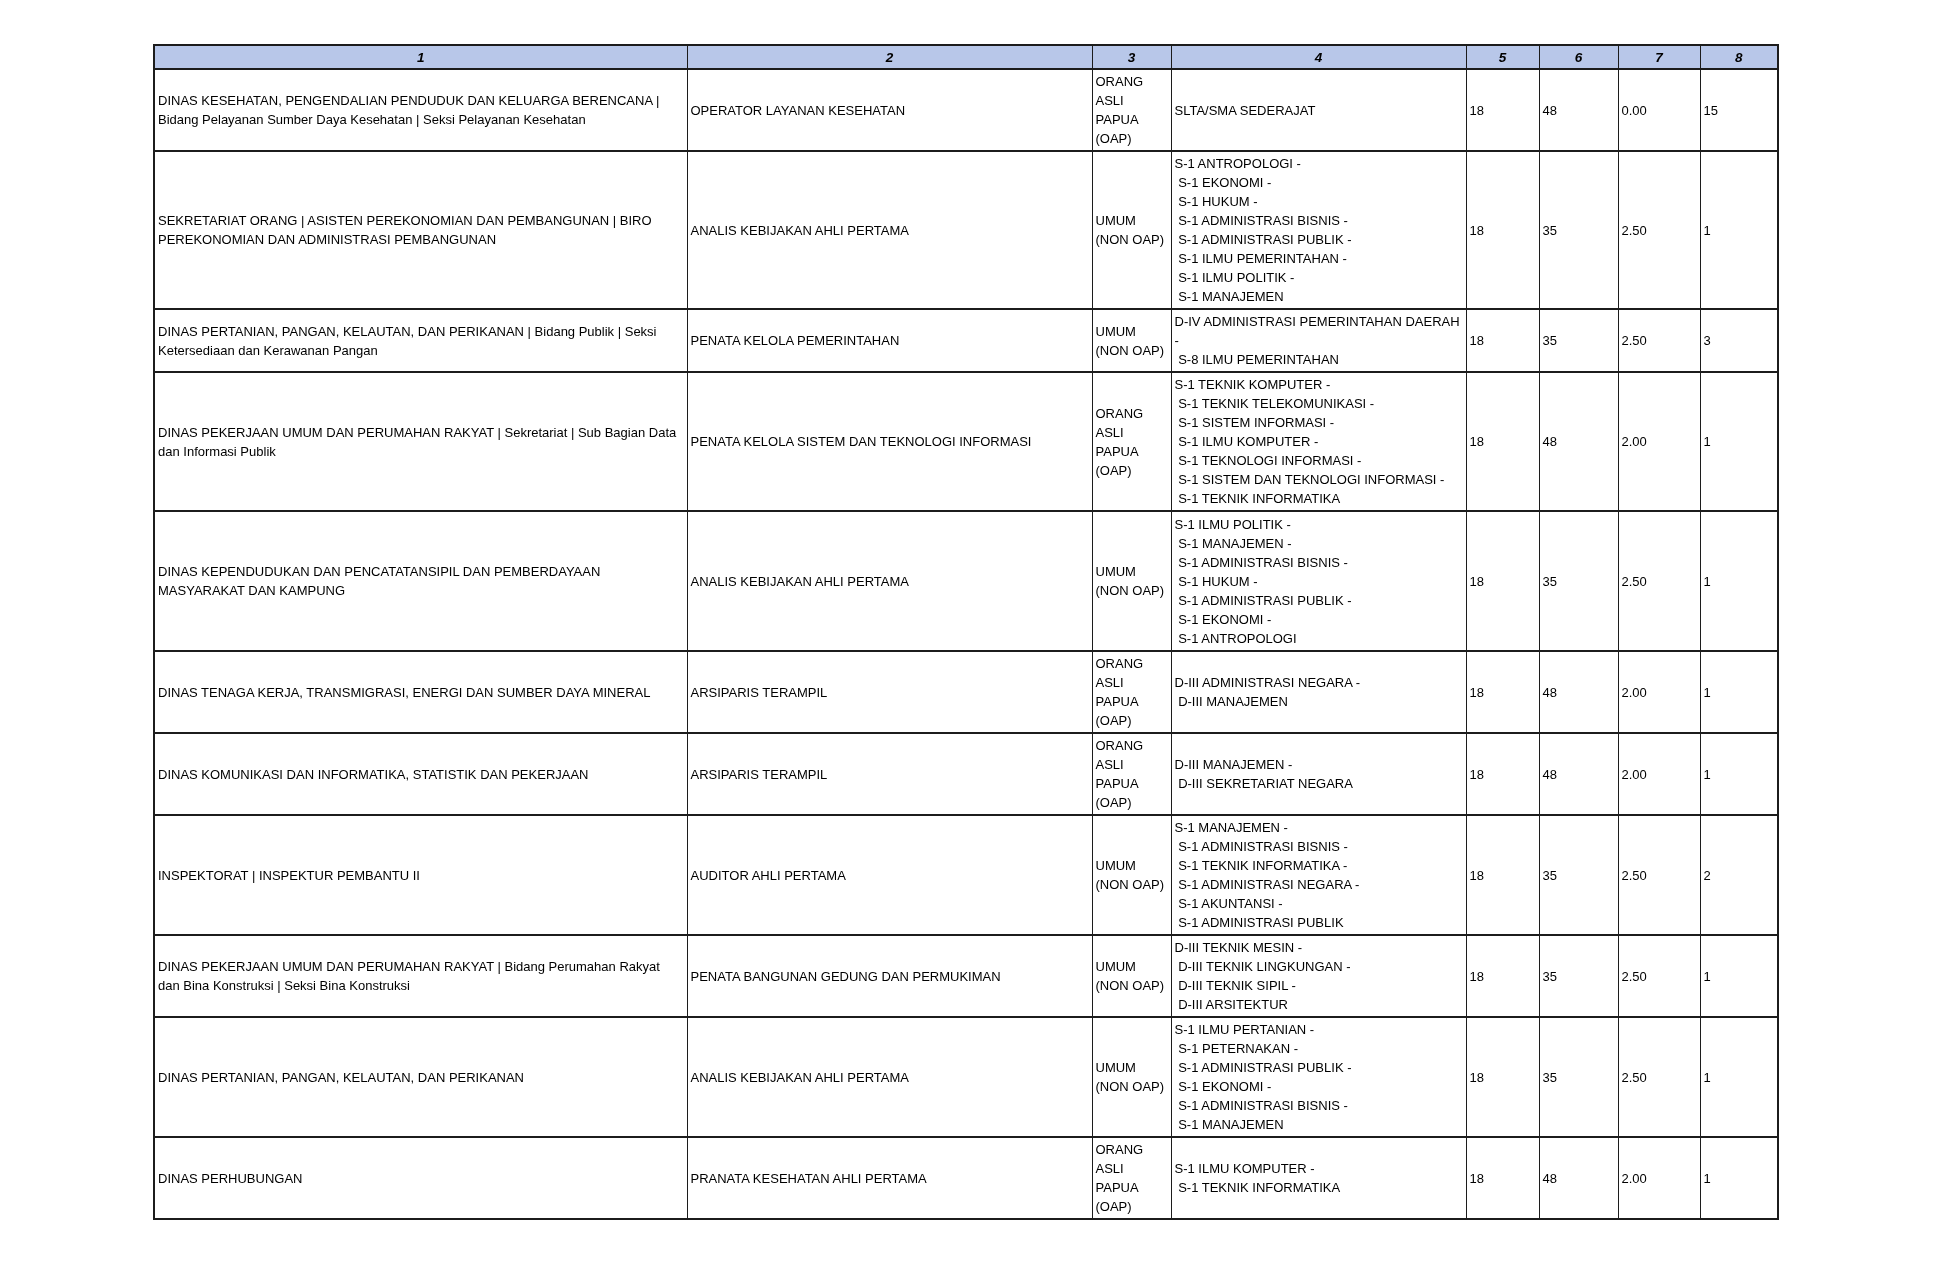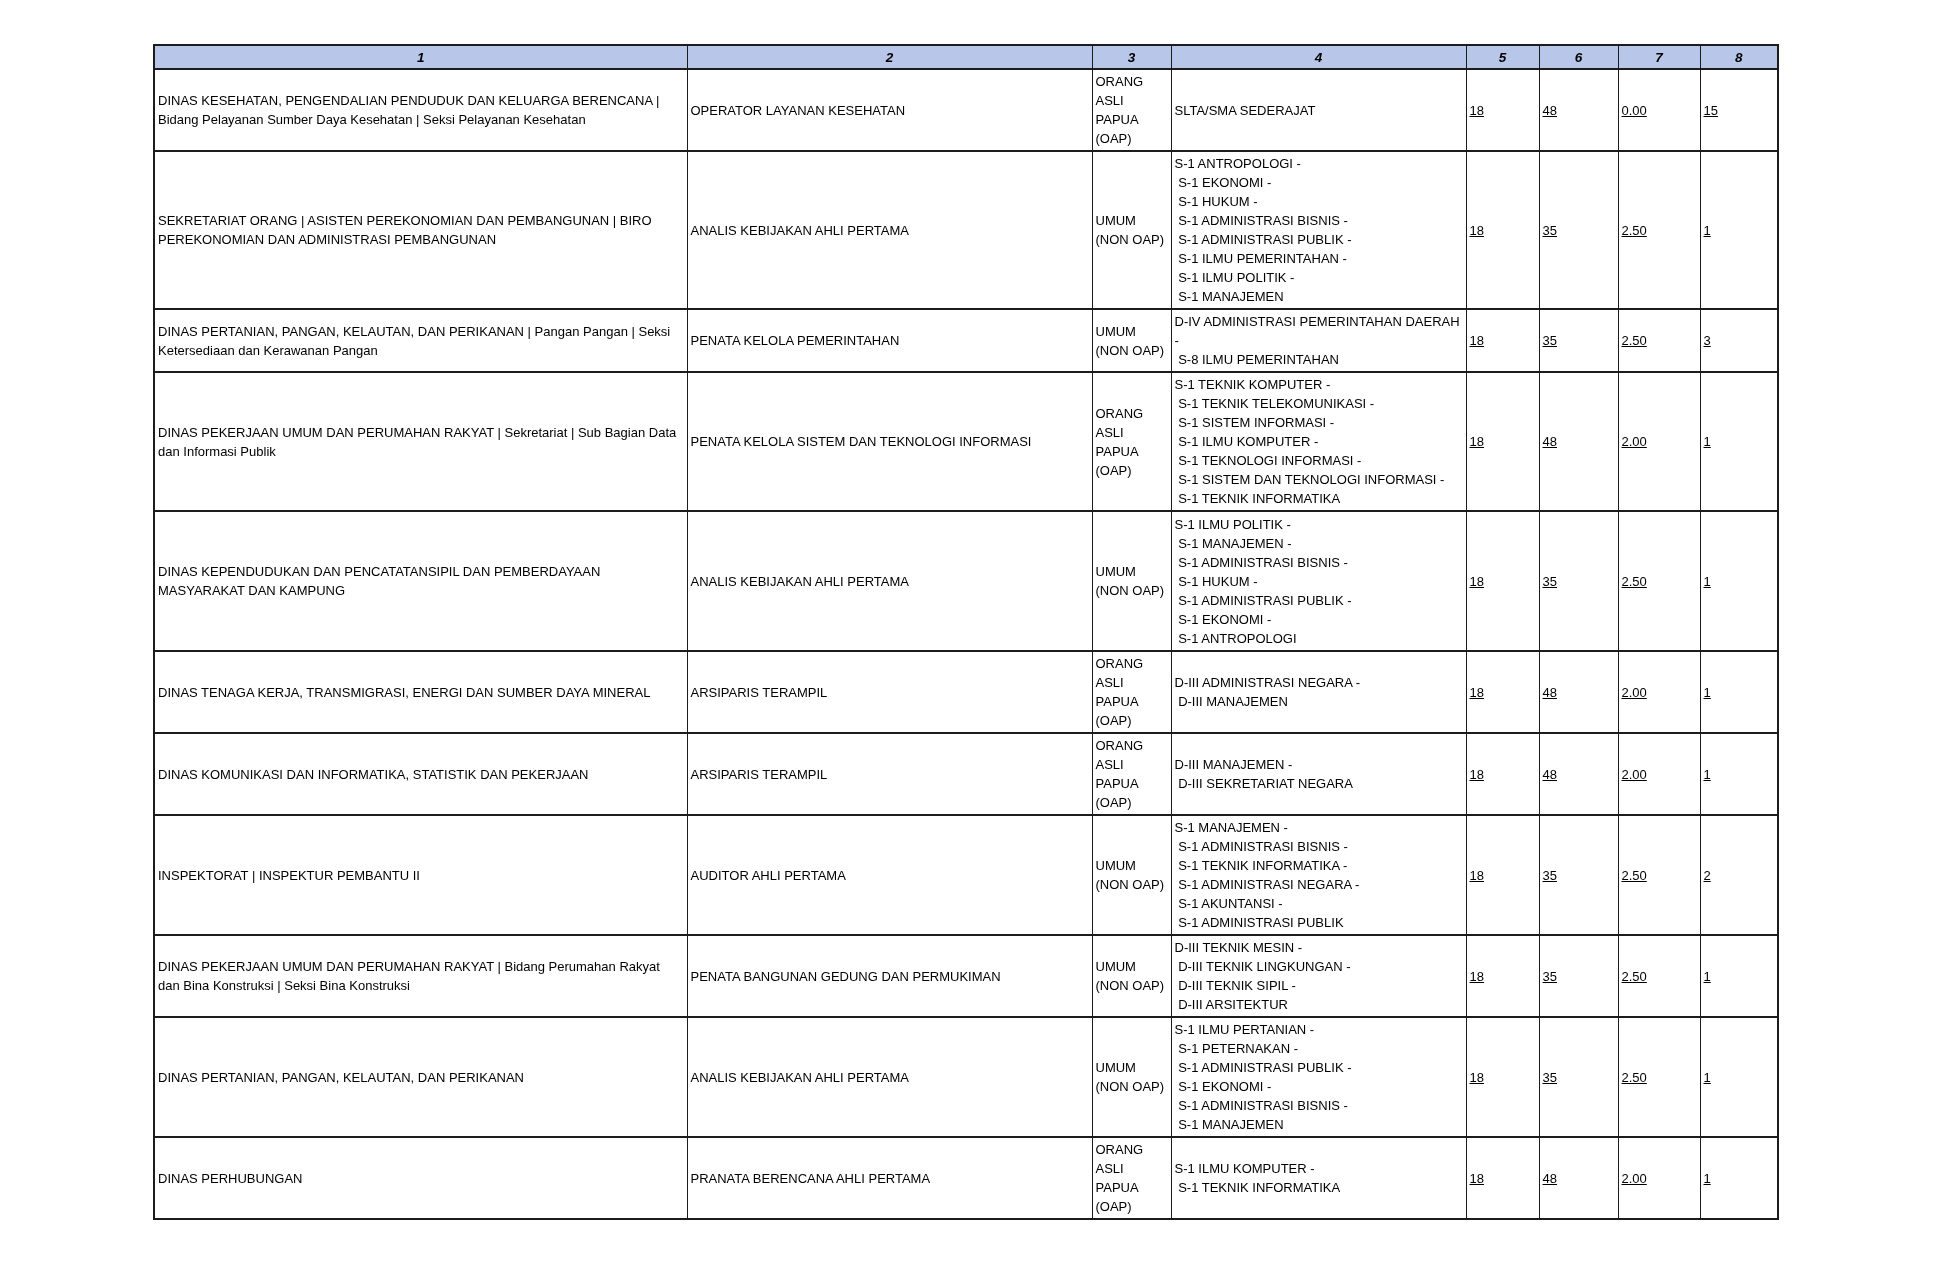--- a/index.html
+++ b/index.html
@@ -33,21 +33,21 @@
     padding: 0;
   }
   table.formasi td {
     font-size: 13px;
     line-height: 19px;
     vertical-align: middle;
     padding: 2px 3px;
     text-align: left;
   }
   td.c-form, td.c-edu { white-space: pre-wrap; padding: 2px 2px; }
-  td.c-num { text-align: center; padding: 2px 1px; text-decoration: underline; }
+  td.c-num { text-align: center; padding: 2px 1px; }
 </style>
 </head>
 <body>
 
 <div class="sheet">
   <table class="formasi">
     <colgroup>
       <col style="width:533px">
       <col style="width:405px">
       <col style="width:79px">
@@ -96,21 +96,21 @@
  S-1 ILMU PEMERINTAHAN -
  S-1 ILMU POLITIK -
  S-1 MANAJEMEN</td>
     <td class="c-num">18</td>
     <td class="c-num">35</td>
     <td class="c-num">2.50</td>
     <td class="c-num">1</td>
   </tr>
 
   <tr style="height: 56px;">
-    <td class="c-unit">DINAS PERTANIAN, PANGAN, KELAUTAN, DAN PERIKANAN | Pangan Pangan | Seksi Ketersediaan dan Kerawanan Pangan</td>
+    <td class="c-unit">DINAS PERTANIAN, PANGAN, KELAUTAN, DAN PERIKANAN | Bidang Publik | Seksi Ketersediaan dan Kerawanan Pangan</td>
     <td class="c-pos">PENATA KELOLA PEMERINTAHAN</td>
     <td class="c-form">UMUM
 (NON OAP)</td>
     <td class="c-edu">D-IV ADMINISTRASI PEMERINTAHAN DAERAH -
  S-8 ILMU PEMERINTAHAN</td>
     <td class="c-num">18</td>
     <td class="c-num">35</td>
     <td class="c-num">2.50</td>
     <td class="c-num">3</td>
   </tr>
@@ -225,21 +225,21 @@
  S-1 ADMINISTRASI BISNIS -
  S-1 MANAJEMEN</td>
     <td class="c-num">18</td>
     <td class="c-num">35</td>
     <td class="c-num">2.50</td>
     <td class="c-num">1</td>
   </tr>
 
   <tr style="height: 62px;">
     <td class="c-unit">DINAS PERHUBUNGAN</td>
-    <td class="c-pos">PRANATA BERENCANA AHLI PERTAMA</td>
+    <td class="c-pos">PRANATA KESEHATAN AHLI PERTAMA</td>
     <td class="c-form">ORANG ASLI
 PAPUA
 (OAP)</td>
     <td class="c-edu">S-1 ILMU KOMPUTER -
  S-1 TEKNIK INFORMATIKA</td>
     <td class="c-num">18</td>
     <td class="c-num">48</td>
     <td class="c-num">2.00</td>
     <td class="c-num">1</td>
   </tr>

